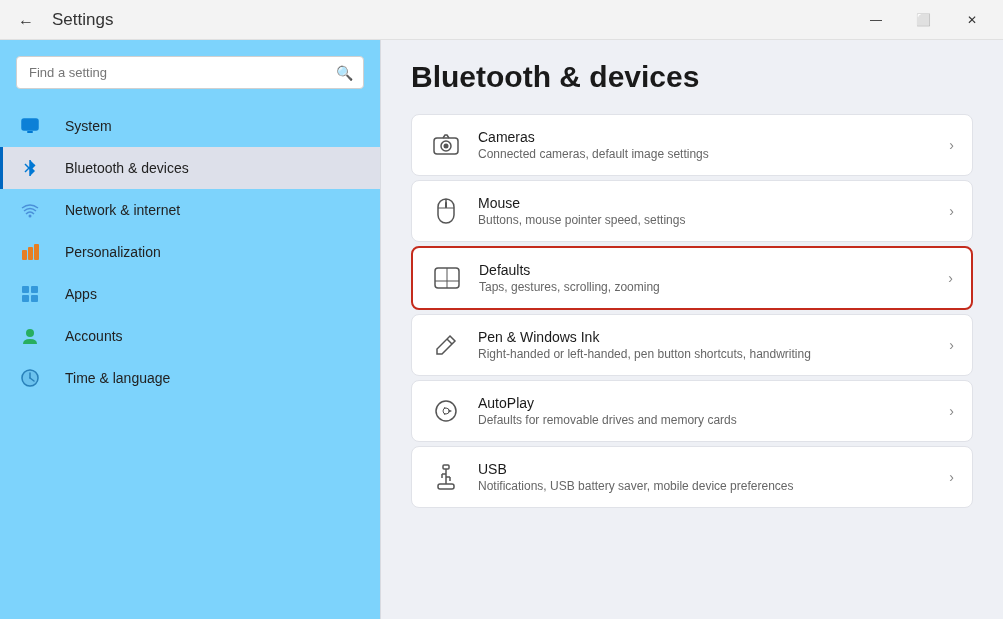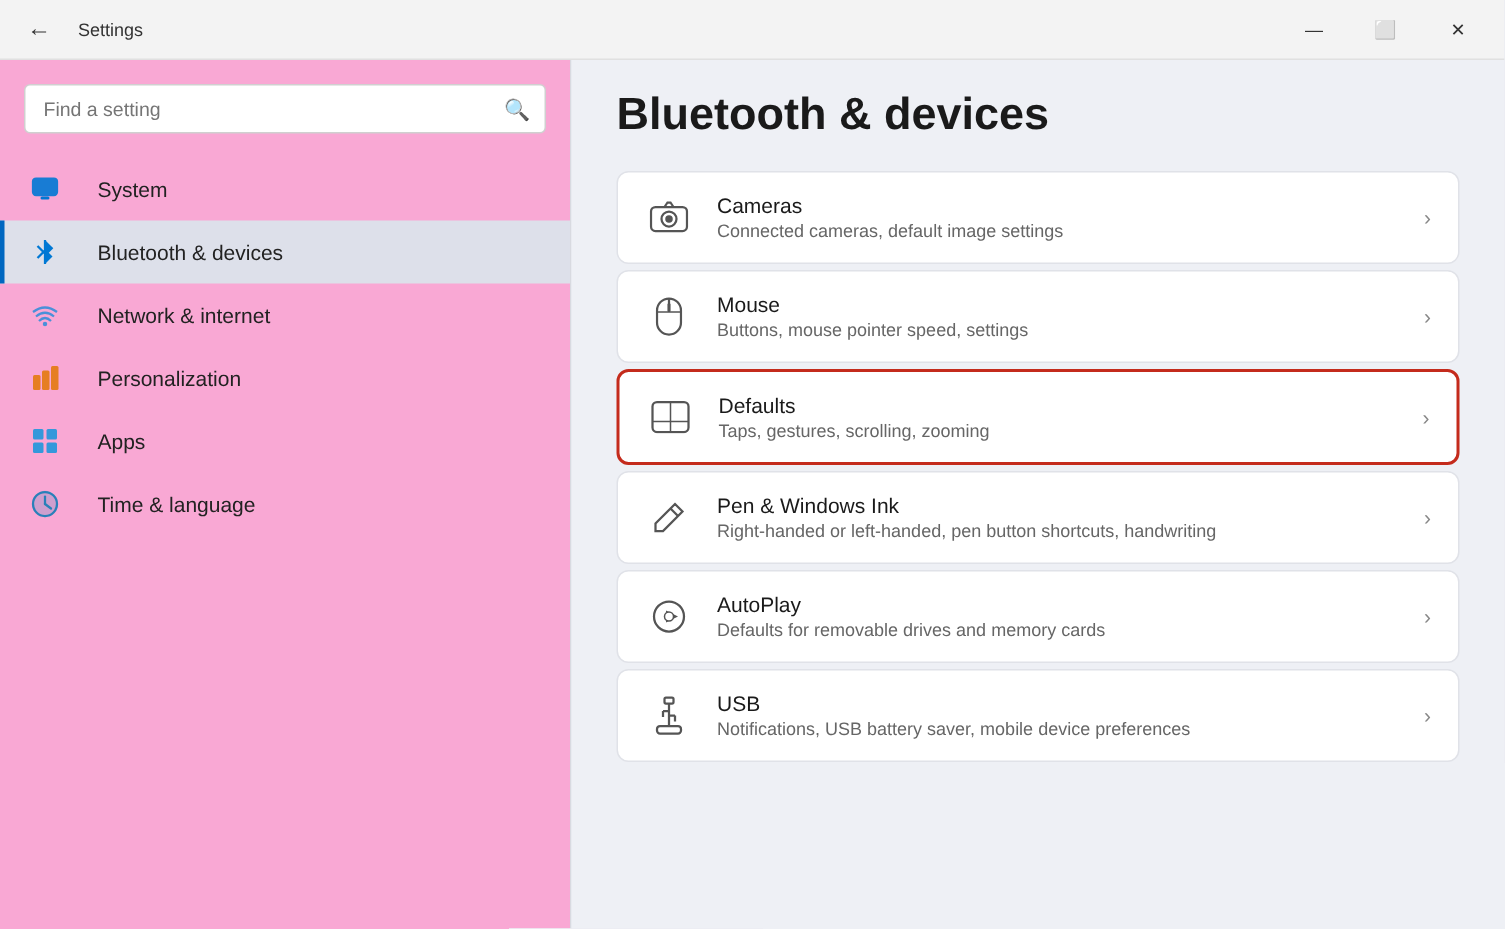--- a/index.html
+++ b/index.html
@@ -32,21 +32,21 @@
       width: 28px; height: 28px;
       border-radius: 4px;
       border: none;
       background: transparent;
       cursor: pointer;
       display: flex; align-items: center; justify-content: center;
       font-size: 16px;
       color: #333;
     }
     .titlebar-title {
-      font-size: 12px;
+      font-size: 17px;
       color: #333;
       text-align: center;
     }
     .titlebar-controls {
       display: flex;
       gap: 2px;
     }
     .titlebar-btn {
       width: 46px; height: 32px;
       border: none;
@@ -63,21 +63,21 @@
       display: flex;
       flex: 1;
       overflow: hidden;
       background: #eef0f5;
     }
 
     
     .sidebar {
       width: 380px;
       min-width: 380px;
-      background: #f9a8d4;
+      background: #7dd3fc;
       display: flex;
       flex-direction: column;
       padding: 16px 0 0 0;
       overflow-y: auto;
       flex-shrink: 0;
     }
     .search-container {
       padding: 0 16px 16px 16px;
     }
     .search-box {
@@ -298,20 +298,29 @@
           <svg width="20" height="20" viewBox="0 0 20 20" fill="none">
             <rect x="2" y="2" width="7" height="7" rx="1" fill="#3498db"></rect>
             <rect x="11" y="2" width="7" height="7" rx="1" fill="#3498db"></rect>
             <rect x="2" y="11" width="7" height="7" rx="1" fill="#3498db"></rect>
             <rect x="11" y="11" width="7" height="7" rx="1" fill="#3498db"></rect>
           </svg>
         </span>
         <span>Apps</span>
       </div>
 
+      <div class="nav-item">
+        <span class="nav-item-icon icon-accounts">
+          <svg width="20" height="20" viewBox="0 0 20 20" fill="none">
+            <circle cx="10" cy="7" r="4" fill="#27ae60"></circle>
+            <path d="M3 18 Q3 13 10 13 Q17 13 17 18" fill="#27ae60"></path>
+          </svg>
+        </span>
+        <span>Accounts</span>
+      </div>
 
       <div class="nav-item">
         <span class="nav-item-icon icon-time">
           <svg width="20" height="20" viewBox="0 0 20 20" fill="none">
             <circle cx="10" cy="10" r="8" stroke="#2980b9" stroke-width="1.5" fill="#2980b9" opacity="0.2"></circle>
             <circle cx="10" cy="10" r="8" stroke="#2980b9" stroke-width="1.5" fill="none"></circle>
             <line x1="10" y1="10" x2="10" y2="5" stroke="#2980b9" stroke-width="1.5" stroke-linecap="round"></line>
             <line x1="10" y1="10" x2="14" y2="13" stroke="#2980b9" stroke-width="1.5" stroke-linecap="round"></line>
           </svg>
         </span>

